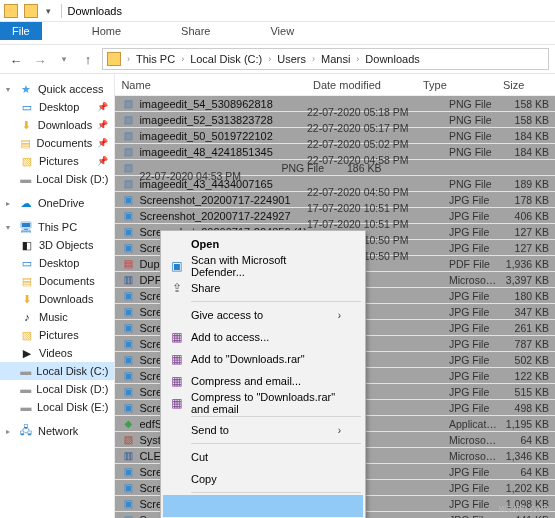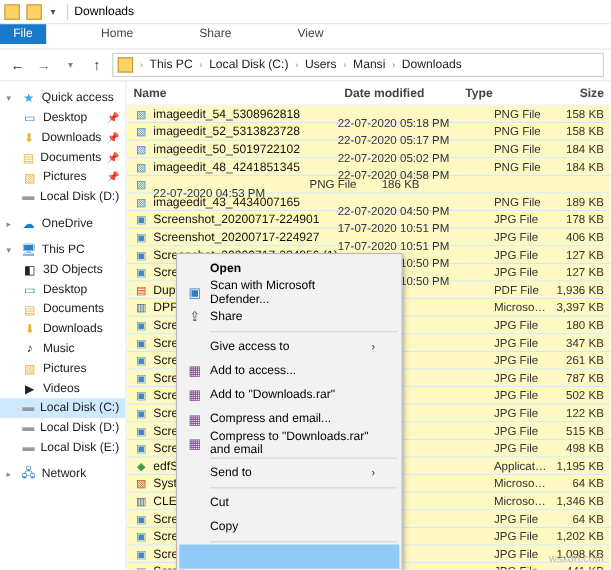--- a/index.html
+++ b/index.html
@@ -34,28 +34,28 @@
 .sb-item .tw{ font-size:8px; color:#888; width:8px; display:inline-block;}
 .sb-item.sel { background:#cde8ff; }
 .sb-item.ind1 { padding-left:20px;}
 .sb-item .pin{ margin-left:auto; color:#888; font-size:9px;}
 .sb-ico { width:14px; height:14px; display:flex; align-items:center; justify-content:center; font-size:11px;}
 .i-star{color:#47a5ec;} .i-folder{color:#ecb23a;} .i-drive{color:#999;} .i-cloud{color:#0a84d6;}
 .i-pc{color:#2a80c9;} .i-net{color:#2a80c9;}
 
 .main { flex:1; display:flex; flex-direction:column; }
 .cols { display:flex; height:22px; align-items:center; border-bottom:1px solid #eee; color:#444; font-size:11px;}
-.cols div{ padding:0 6px;font-weight:bold;}
+.cols div{ padding:0 6px;}
 .c-name{ flex:1; }
 .c-date{ width:110px;}
 .c-type{ width:80px;}
-.c-size{ width:58px; text-align:right;}
+.c-size{ width:58px; text-align:left;}
 
 .rows { flex:1; overflow:hidden; position:relative;}
-.row { display:flex; height:16px; align-items:center; background:#fef9c3; border-bottom:1px solid #cde8ff;}
+.row { display:flex; height:16px; align-items:center; background:#a3a3a3; border-bottom:1px solid #cde8ff;}
 .row .fi{ width:14px; height:12px; margin:0 4px 0 6px; display:flex; align-items:center; justify-content:center; font-size:10px;}
 .row .nm{ flex:1; white-space:nowrap; overflow:hidden; text-overflow:ellipsis; color:#111;}
 .row .dt{ width:110px; color:#333; white-space:nowrap; font-size:10.5px;margin-top:16px;}
 .row .tp{ width:80px; color:#333; white-space:nowrap; overflow:hidden; text-overflow:ellipsis; font-size:10.5px;padding-left:32px;}
 .row .sz{ width:58px; text-align:right; padding-right:6px; color:#333; font-size:10.5px;}
 .fi-img::before{content:"▧"; color:#3a87c9;}
 .fi-jpg::before{content:"▣"; color:#3a87c9;}
 .fi-pdf::before{content:"▤"; color:#d33;}
 .fi-doc::before{content:"▥"; color:#2a5699;}
 .fi-app::before{content:"◆"; color:#3aa24a;}

